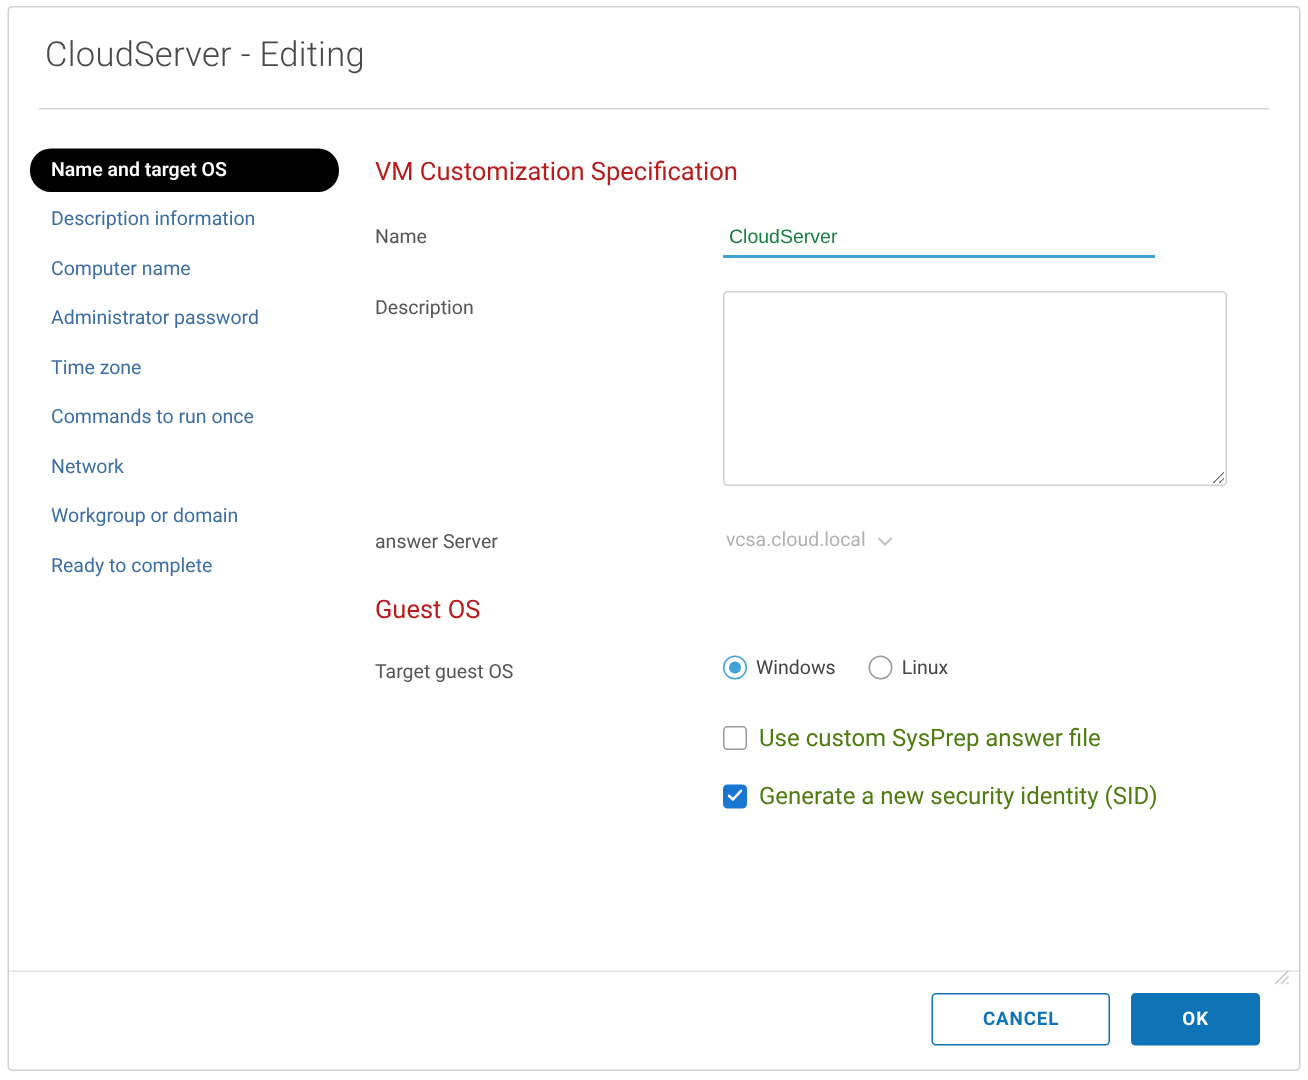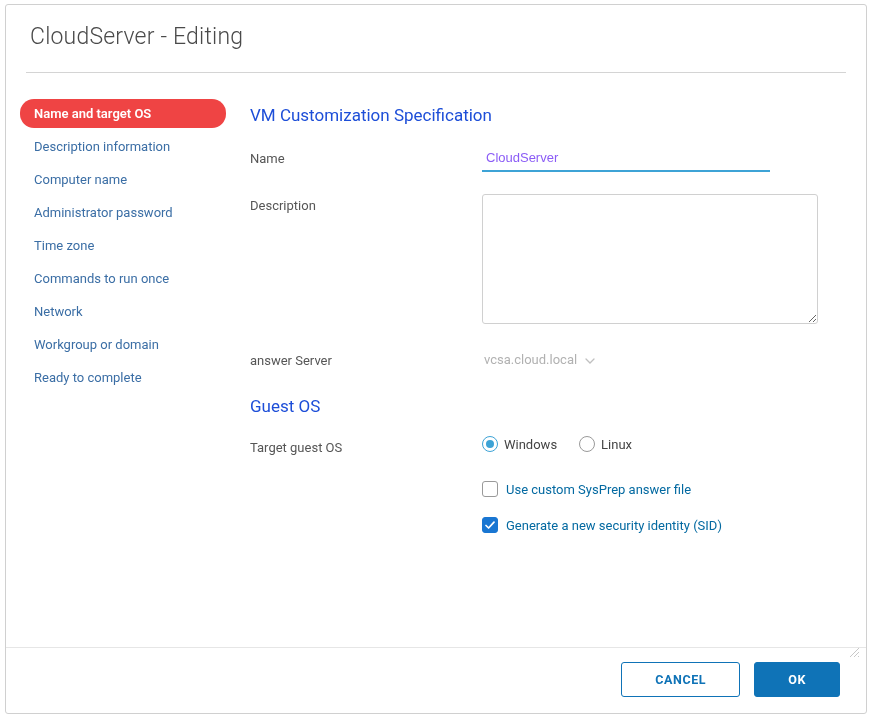--- a/index.html
+++ b/index.html
@@ -46,32 +46,32 @@
     }
     .side-item {
       padding: 7px 14px;
       color: #3b6ea5;
       cursor: pointer;
       font-size: 13px;
       border-radius: 14px;
       margin-bottom: 4px;
     }
     .side-item.active {
-      background: #ef4444;
+      background: #000000;
       color: #fff;
       font-weight: 600;
     }
     .main {
       flex: 1;
       padding: 0 28px 0 24px;
     }
     .section-title {
       font-size: 17px;
       font-weight: 400;
-      color: #1d4ed8;
+      color: #b91c1c;
       margin: 6px 0 22px 0;
     }
     .section-title.sub {
       margin-top: 26px;
       margin-bottom: 20px;
     }
     .row {
       display: flex;
       align-items: flex-start;
       margin-bottom: 22px;
@@ -85,21 +85,21 @@
     }
     .row-field {
       flex: 1;
     }
     .text-input {
       width: 288px;
       border: none;
       border-bottom: 2px solid #3da3d6;
       padding: 3px 2px 5px 4px;
       font-size: 13px;
-      color: #8b5cf6;
+      color: #15803d;
       outline: none;
       background: transparent;
     }
     .textarea {
       width: 336px;
       height: 130px;
       border: 1px solid #d0d0d0;
       border-radius: 3px;
       padding: 6px;
       font-family: inherit;
@@ -148,22 +148,22 @@
       height: 8px;
       border-radius: 50%;
       background: #3da3d6;
     }
     .check-row {
       display: flex;
       align-items: center;
       gap: 8px;
       margin-bottom: 20px;
       cursor: pointer;
-      font-size: 13px;
-      color: #0369a1;
+      font-size: 16px;
+      color: #4d7c0f;
     }
     .checkbox {
       width: 16px;
       height: 16px;
       border: 1px solid #9a9a9a;
       border-radius: 3px;
       background: #fff;
       display: inline-flex;
       align-items: center;
       justify-content: center;

